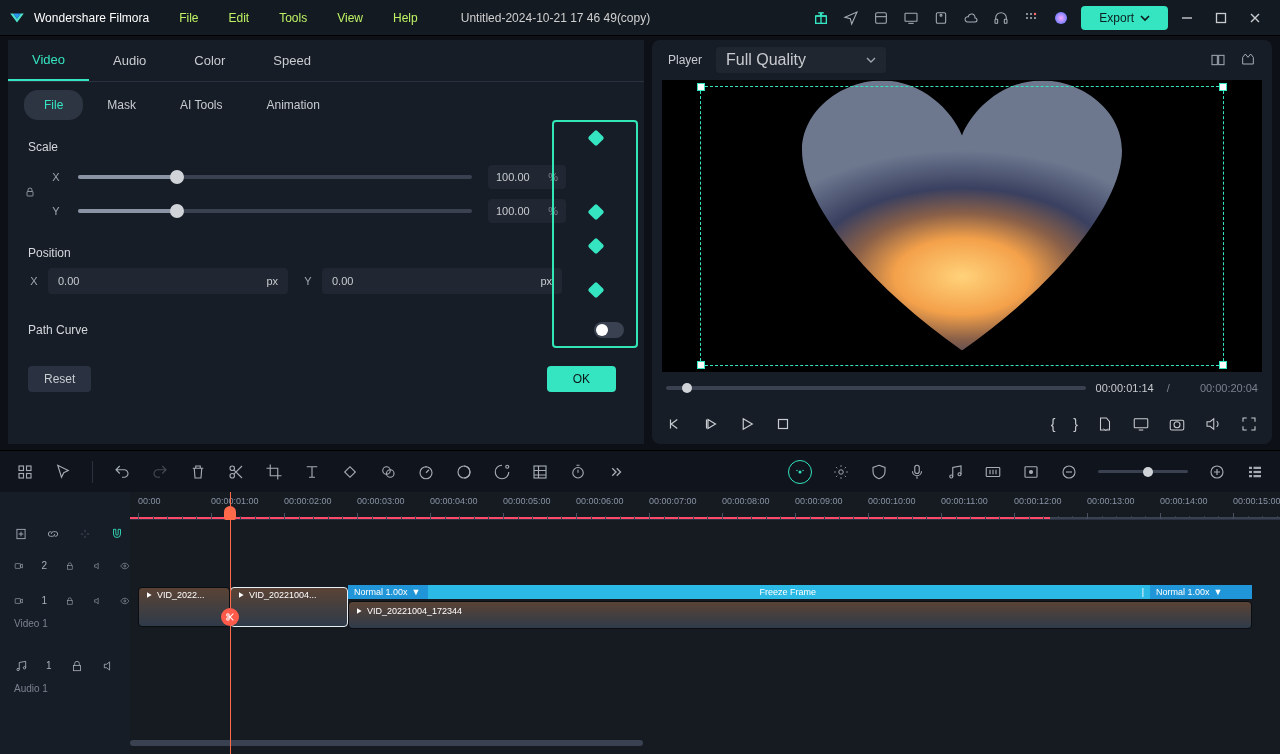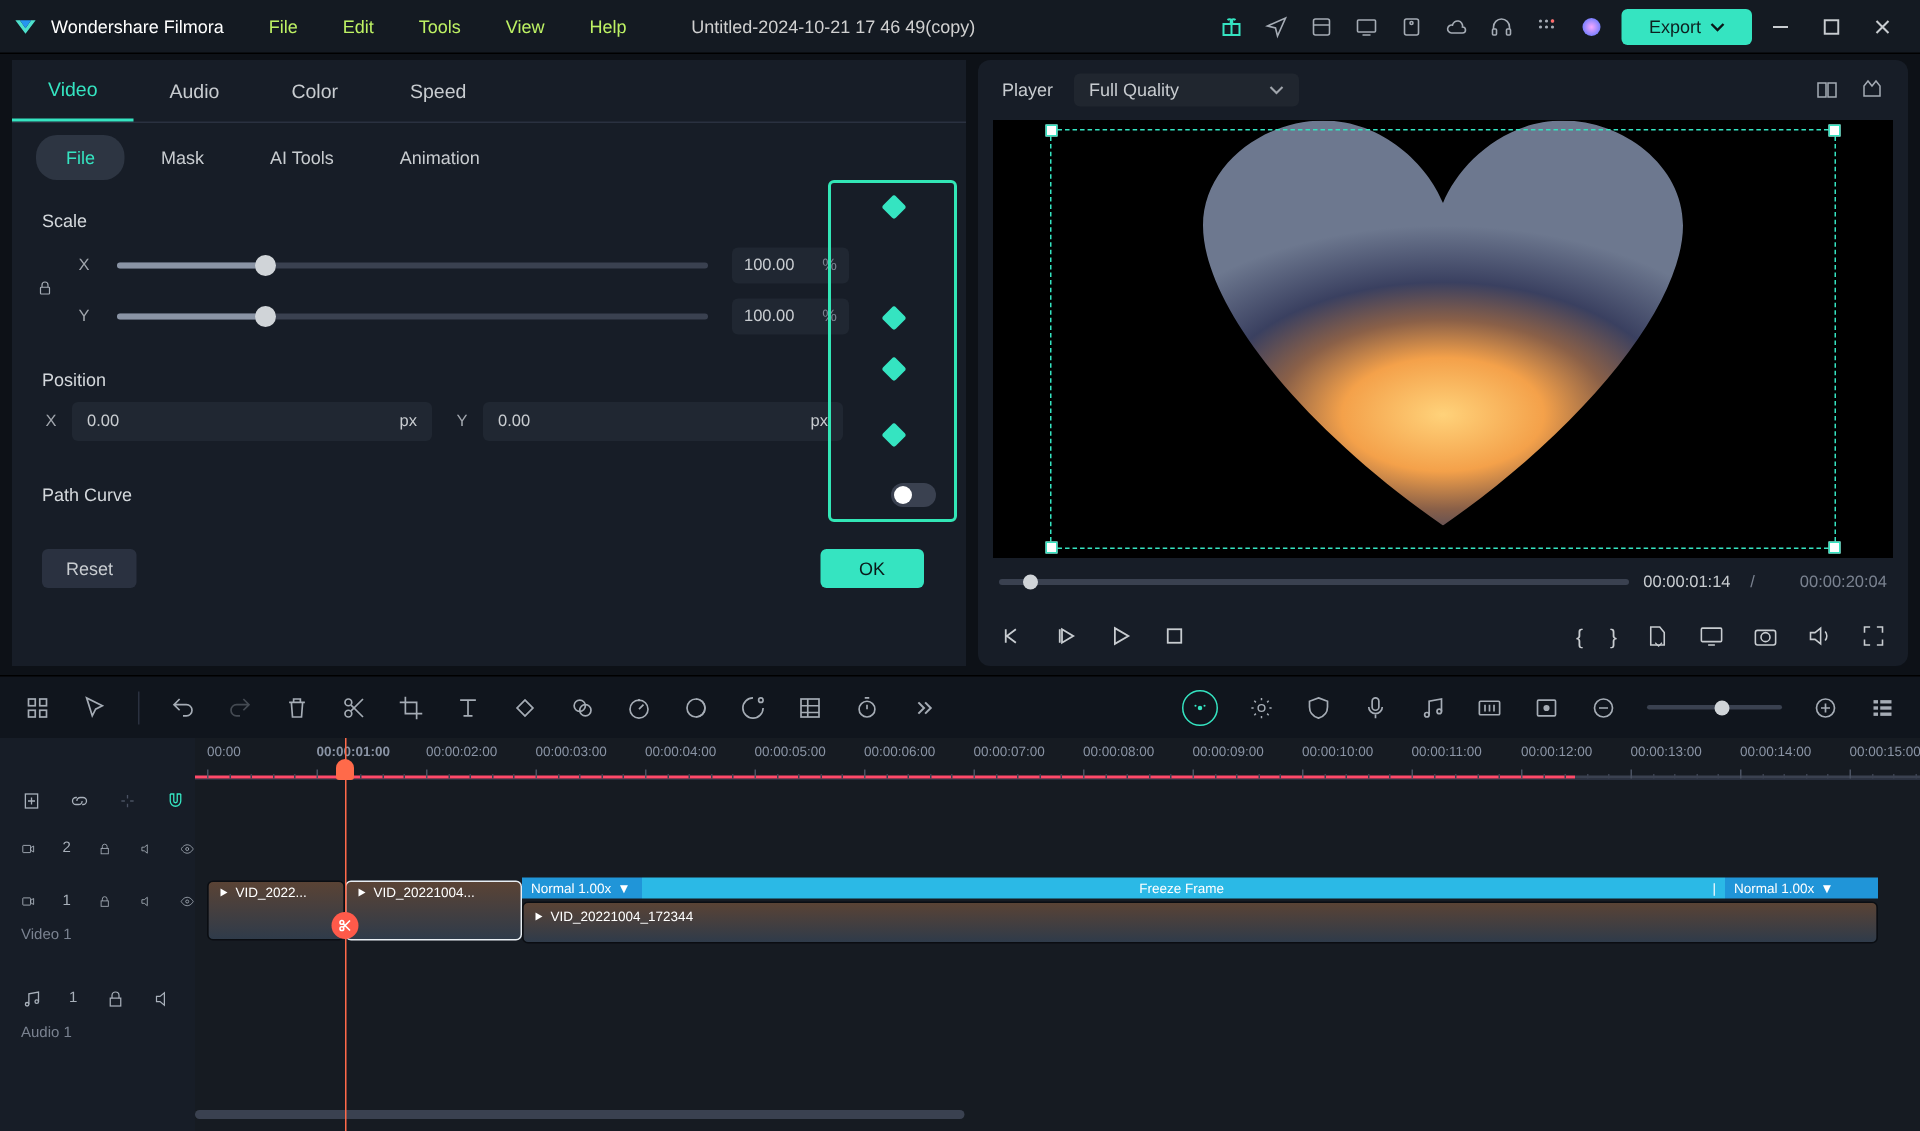--- a/index.html
+++ b/index.html
@@ -43,21 +43,21 @@
 .pos-box { display: flex; align-items: center; gap: 8px; }
 .pos-input { width: 240px; height: 26px; background: #202732; border-radius: 4px; display: flex; align-items: center; padding: 0 10px; justify-content: space-between; font-size: 11px; }
 .path-row { display: flex; align-items: center; justify-content: space-between; margin-top: 28px; }
 .footer-row { display: flex; justify-content: space-between; align-items: center; margin-top: 28px; }
 .reset-btn { background: #2a3140; padding: 6px 16px; border-radius: 4px; font-size: 12px; cursor: pointer; }
 .ok-btn { background: #35e4c1; color: #0a1818; padding: 6px 26px; border-radius: 4px; font-size: 12px; margin-right: 8px; cursor: pointer; }
 .highlight-box { position: absolute; right: 6px; top: 0; width: 86px; height: 228px; border: 2px solid #32e6b6; border-radius: 4px; pointer-events: none; }
 .kf { position: absolute; width: 12px; height: 12px; background: #35e4c1; transform: rotate(45deg); border-radius: 2px; cursor: pointer; }
 .player { flex: 1; background: #171d27; border-radius: 8px; display: flex; flex-direction: column; }
 .player-top { height: 40px; display: flex; align-items: center; padding: 0 16px; gap: 14px; }
-.quality-sel { display: flex; align-items: center; background: #20262f; padding: 4px 10px; border-radius: 4px; gap: 60px; font-size: 12px; cursor: pointer; }
+.quality-sel { display: flex; align-items: center; background: #20262f; padding: 4px 10px; border-radius: 4px; gap: 60px; font-size: 16px; cursor: pointer; }
 .player-top .sp { flex: 1; }
 .viewport { flex: 1; background: #000; position: relative; margin: 0 10px; overflow: hidden; }
 .heart-mask { position: absolute; left: 50%; top: 50%; transform: translate(-50%, -52%); width: 320px; height: 280px; }
 .heart-shape { width: 100%; height: 100%; background: radial-gradient(ellipse 70% 45% at 50% 70%, #ffd27a 0%, #f4a14a 30%, #8a6048 50%, #3a4060 70%, #6d788f 100%); clip-path: path("M160 270 C 60 200, 0 120, 0 70 C 0 30, 40 0, 80 0 C 120 0, 150 30, 160 55 C 170 30, 200 0, 240 0 C 280 0, 320 30, 320 70 C 320 120, 260 200, 160 270 Z"); }
 .sel-box { position: absolute; left: 38px; right: 38px; top: 6px; bottom: 6px; border: 1px dashed #35e4c1; }
 .sel-handle { position: absolute; width: 8px; height: 8px; background: #fff; border: 1px solid #35e4c1; }
 .playbar { height: 32px; display: flex; align-items: center; padding: 0 14px; gap: 10px; }
 .seek { flex: 1; height: 4px; background: #3a4150; border-radius: 2px; position: relative; }
 .seek .ph { position: absolute; left: 5%; top: 50%; transform: translate(-50%, -50%); width: 10px; height: 10px; border-radius: 50%; background: #d0d4d8; }
 .time { font-size: 11px; color: #c8ccd0; }
@@ -543,21 +543,21 @@
 
   <div class="tl-body">
     <div class="ruler" id="ruler">
         <div class="ruler-bar"></div>
         <span class="tick-label" style="left: 8px;">00:00</span>
         <span class="tick-line" style="left: 8px;"></span>
         <span class="line-small" style="left: 22.6px;"></span>
         <span class="line-small" style="left: 37.2px;"></span>
         <span class="line-small" style="left: 51.8px;"></span>
         <span class="line-small" style="left: 66.4px;"></span>
-        <span class="tick-label" style="left: 81px; font-weight: bold;">00:00:01:00</span>
+        <span class="tick-label" style="left: 81px;">00:00:01:00</span>
         <span class="tick-line" style="left: 81px;"></span>
         <span class="line-small" style="left: 95.6px;"></span>
         <span class="line-small" style="left: 110.2px;"></span>
         <span class="line-small" style="left: 124.8px;"></span>
         <span class="line-small" style="left: 139.4px;"></span>
         <span class="tick-label" style="left: 154px;">00:00:02:00</span>
         <span class="tick-line" style="left: 154px;"></span>
         <span class="line-small" style="left: 168.6px;"></span>
         <span class="line-small" style="left: 183.2px;"></span>
         <span class="line-small" style="left: 197.8px;"></span>

